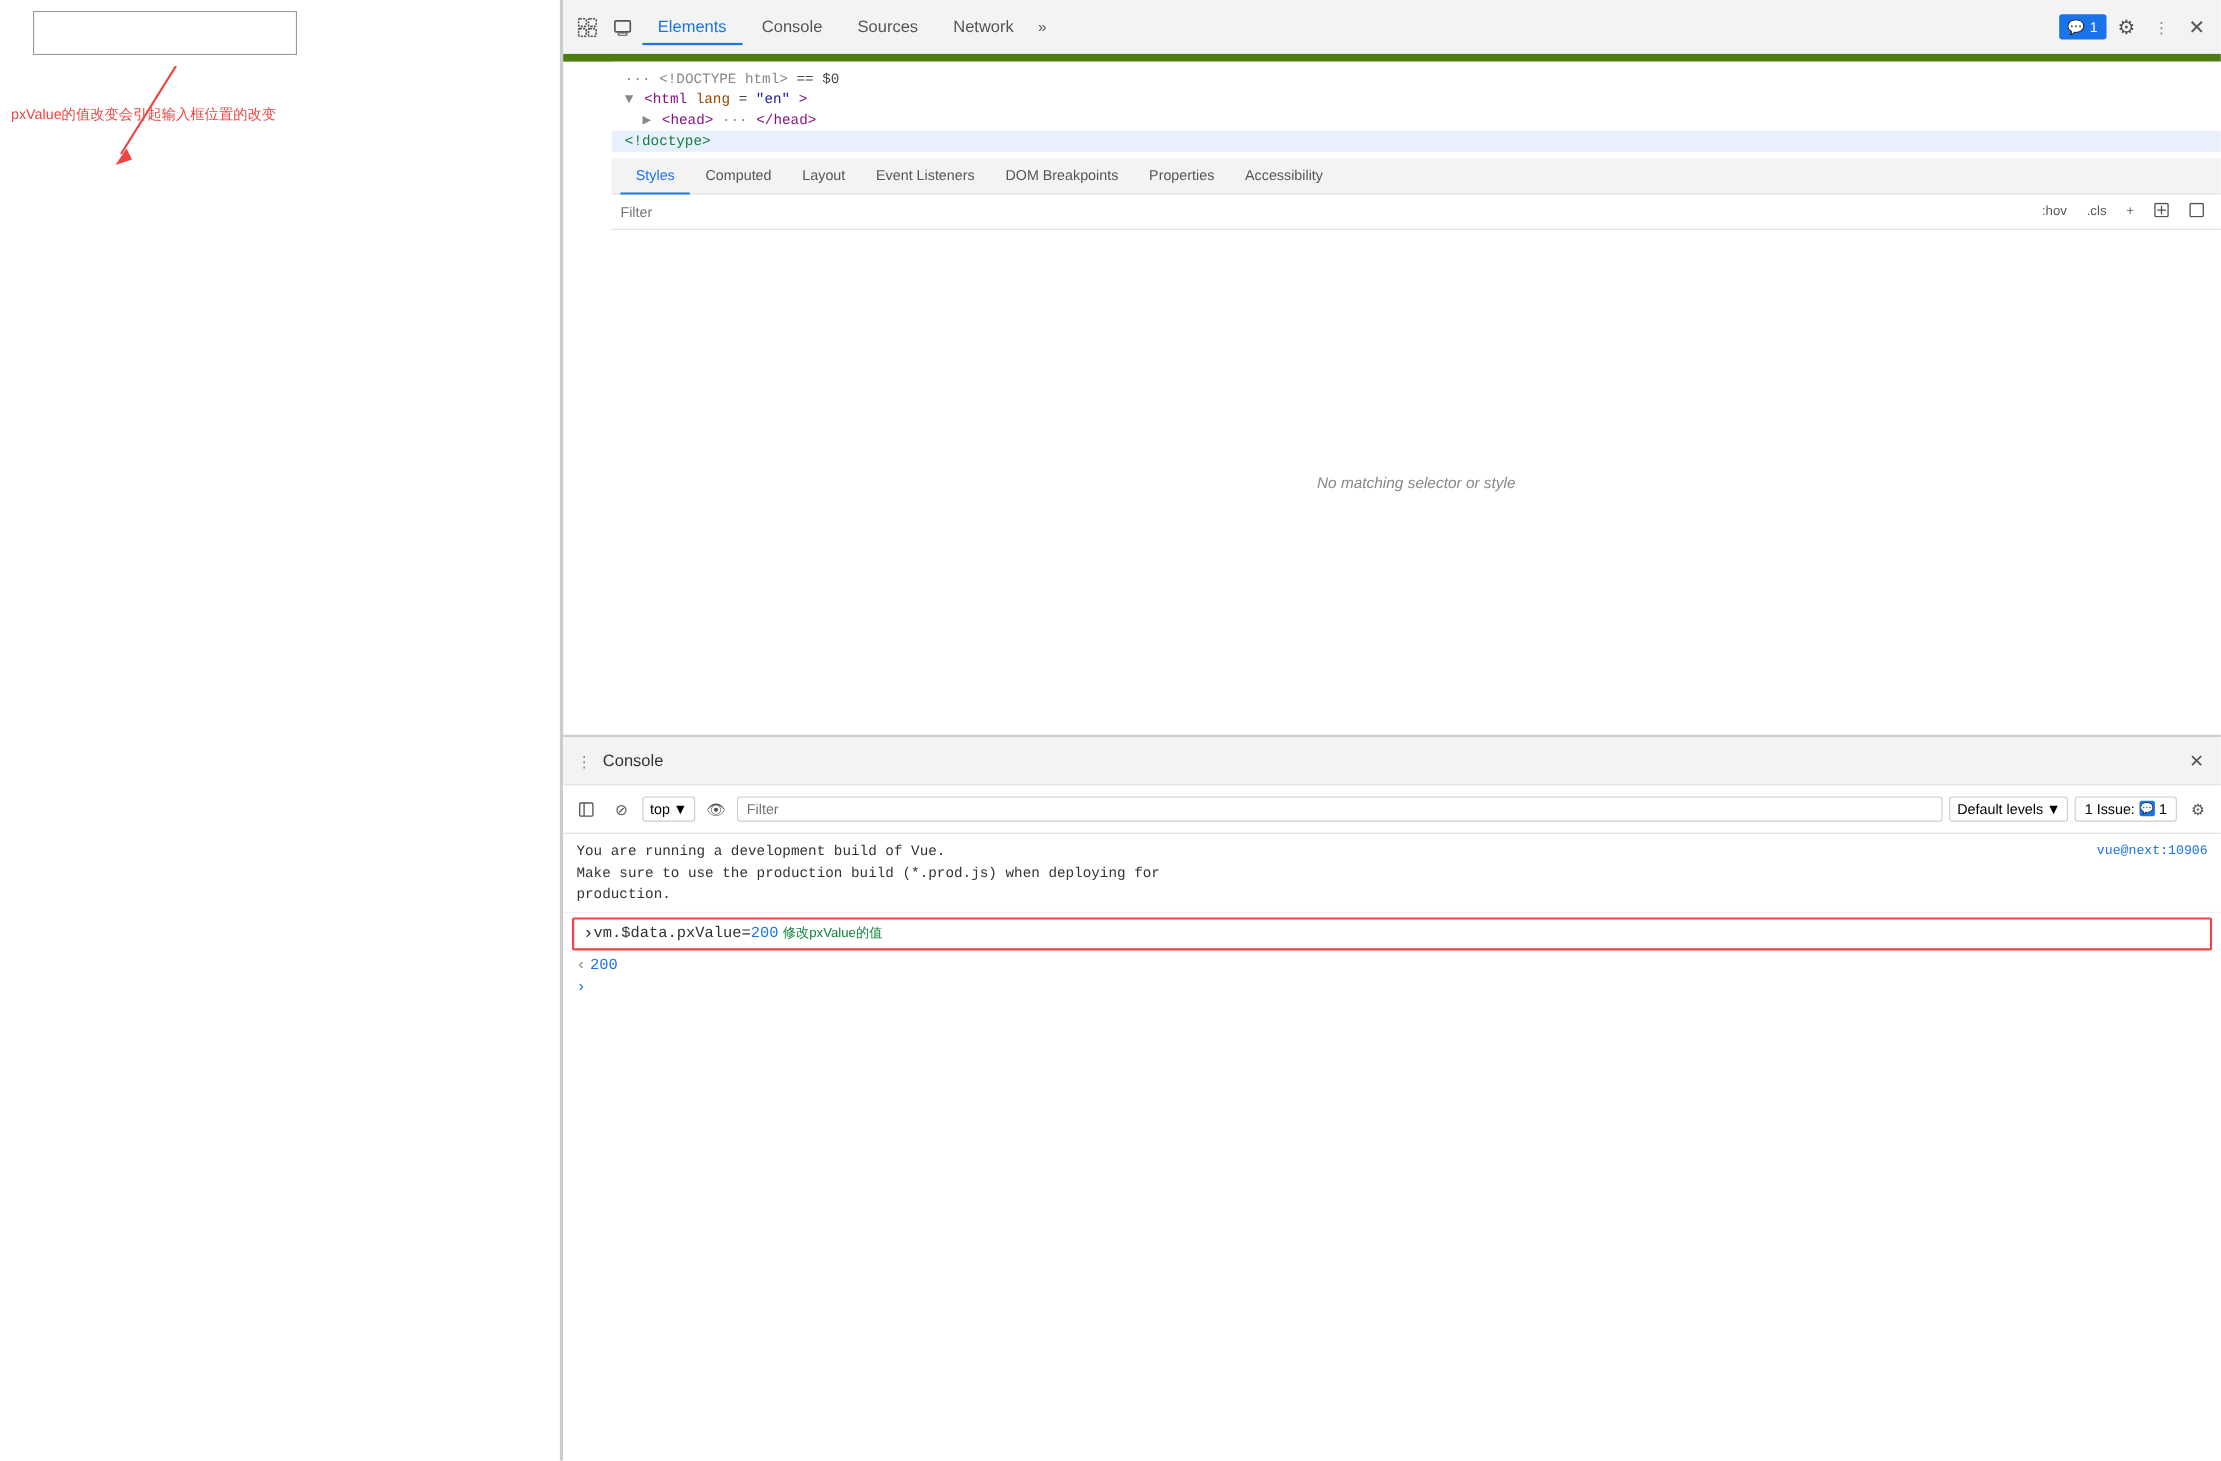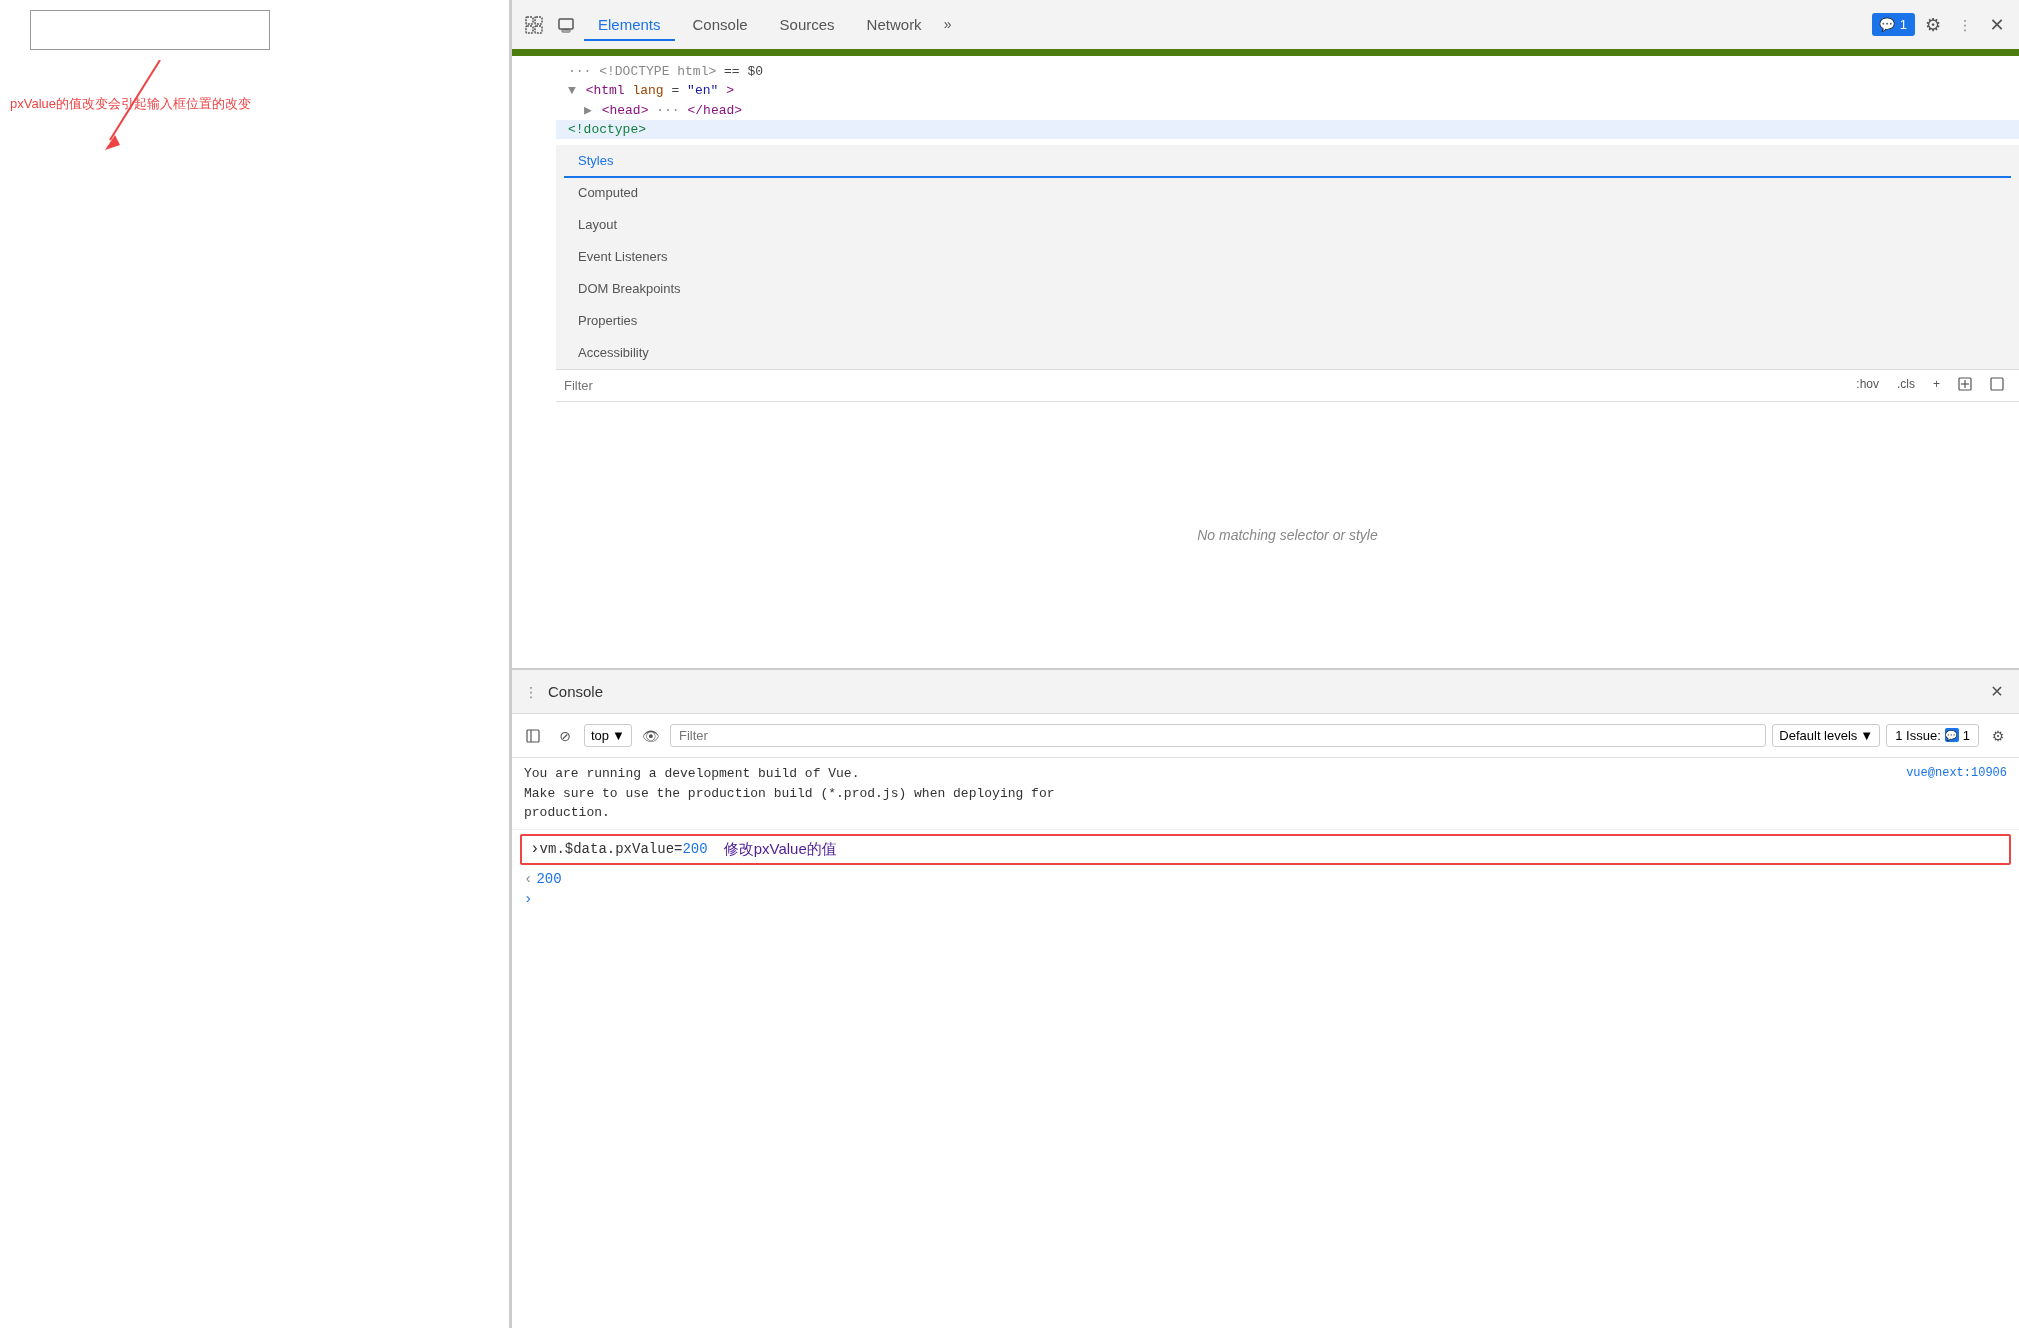--- a/index.html
+++ b/index.html
@@ -180,21 +180,20 @@
       margin-right: 2px;
       cursor: pointer;
     }
 
     
     .styles-subtabs {
       display: flex;
       border-bottom: 1px solid #ddd;
       background: #f3f3f3;
       padding: 0 8px;
-      flex-direction: column;
     }
 
     .styles-subtab {
       padding: 8px 14px;
       font-size: 13px;
       color: #555;
       cursor: pointer;
       border-bottom: 2px solid transparent;
       margin-bottom: -1px;
     }
@@ -413,24 +412,24 @@
       font-family: 'Courier New', monospace;
       font-size: 14px;
       color: #333;
     }
 
     .console-input-value {
       color: #1a73e8;
     }
 
     .console-annotation {
-      color: #4c1d95;
+      color: #15803d;
       font-family: Arial, sans-serif;
-      font-size: 15px;
-      margin-left: 16px;
+      font-size: 12px;
+      margin-left: 4px;
     }
 
     .console-output-row {
       display: flex;
       align-items: center;
       padding: 2px 12px;
       gap: 4px;
     }
 
     .console-output-arrow {

